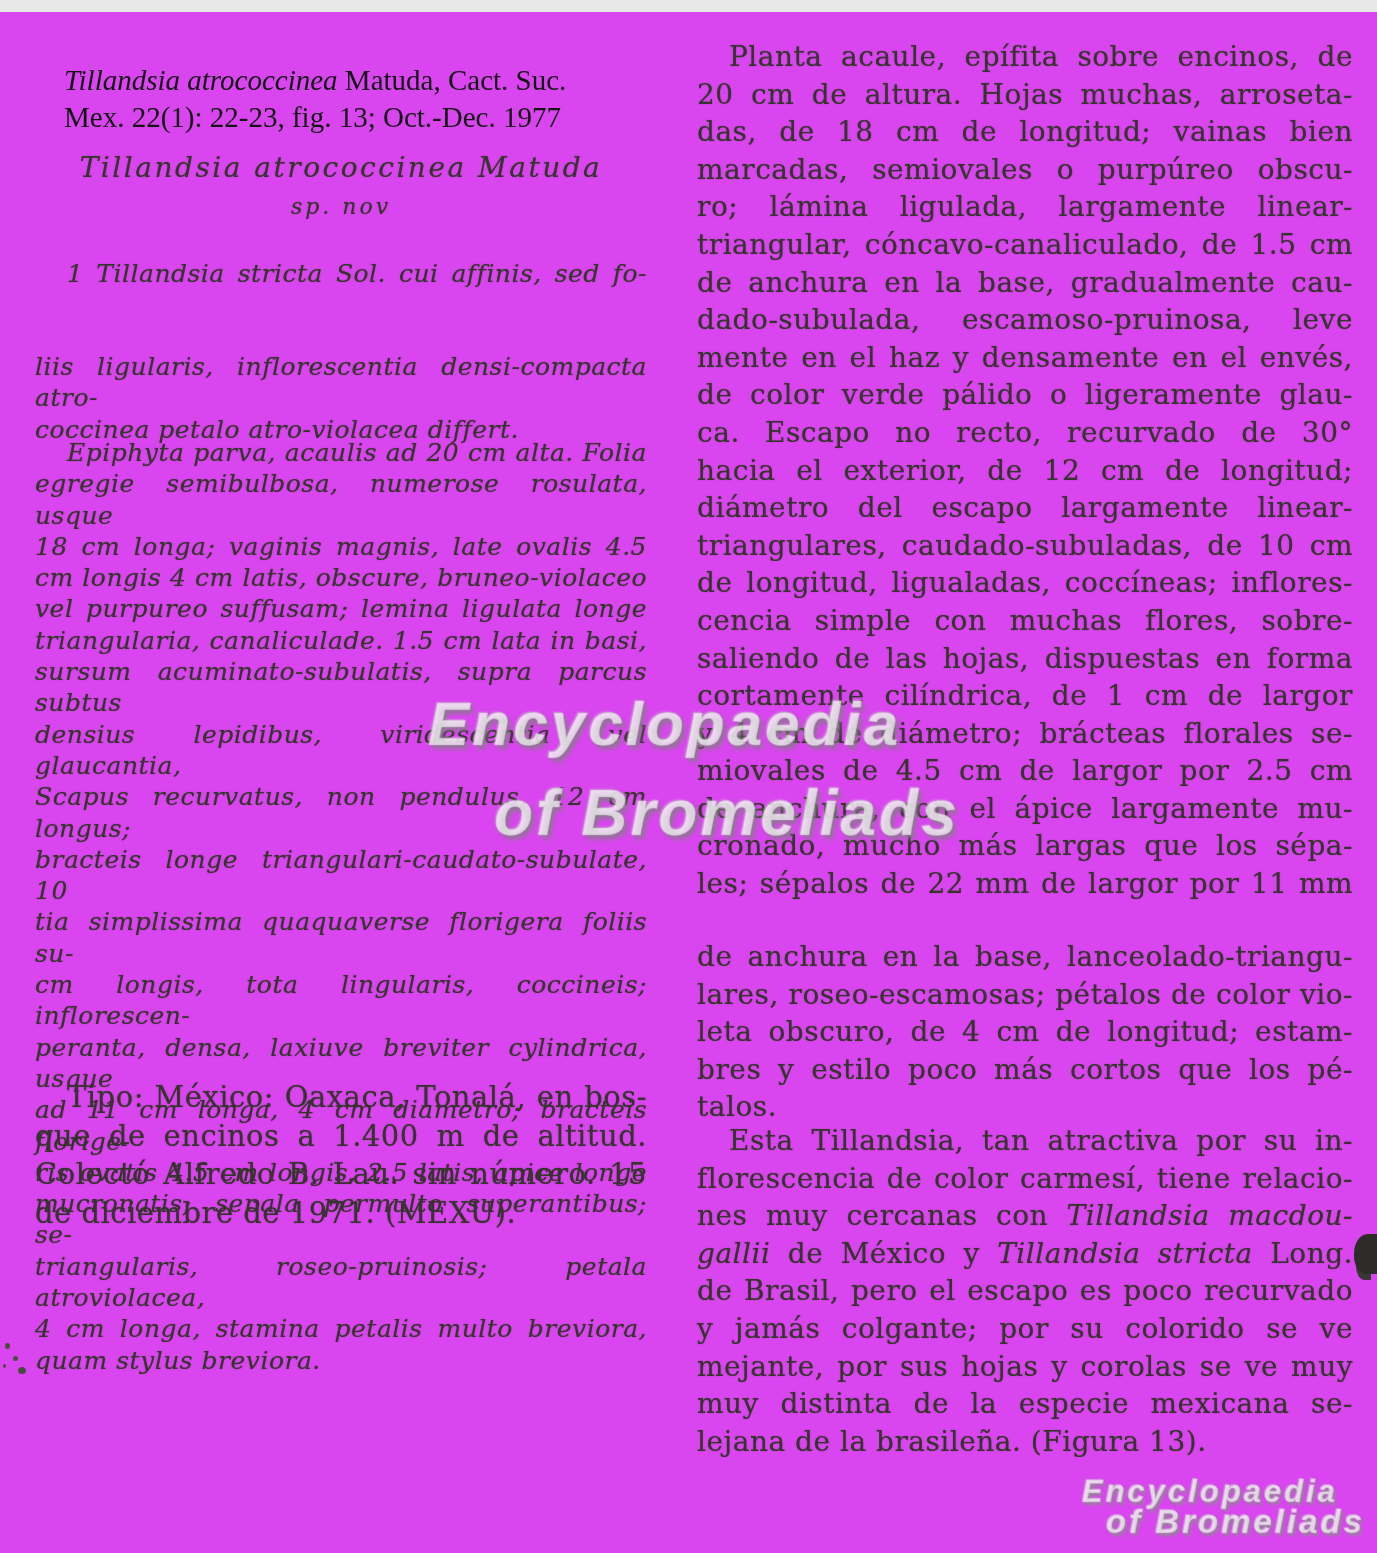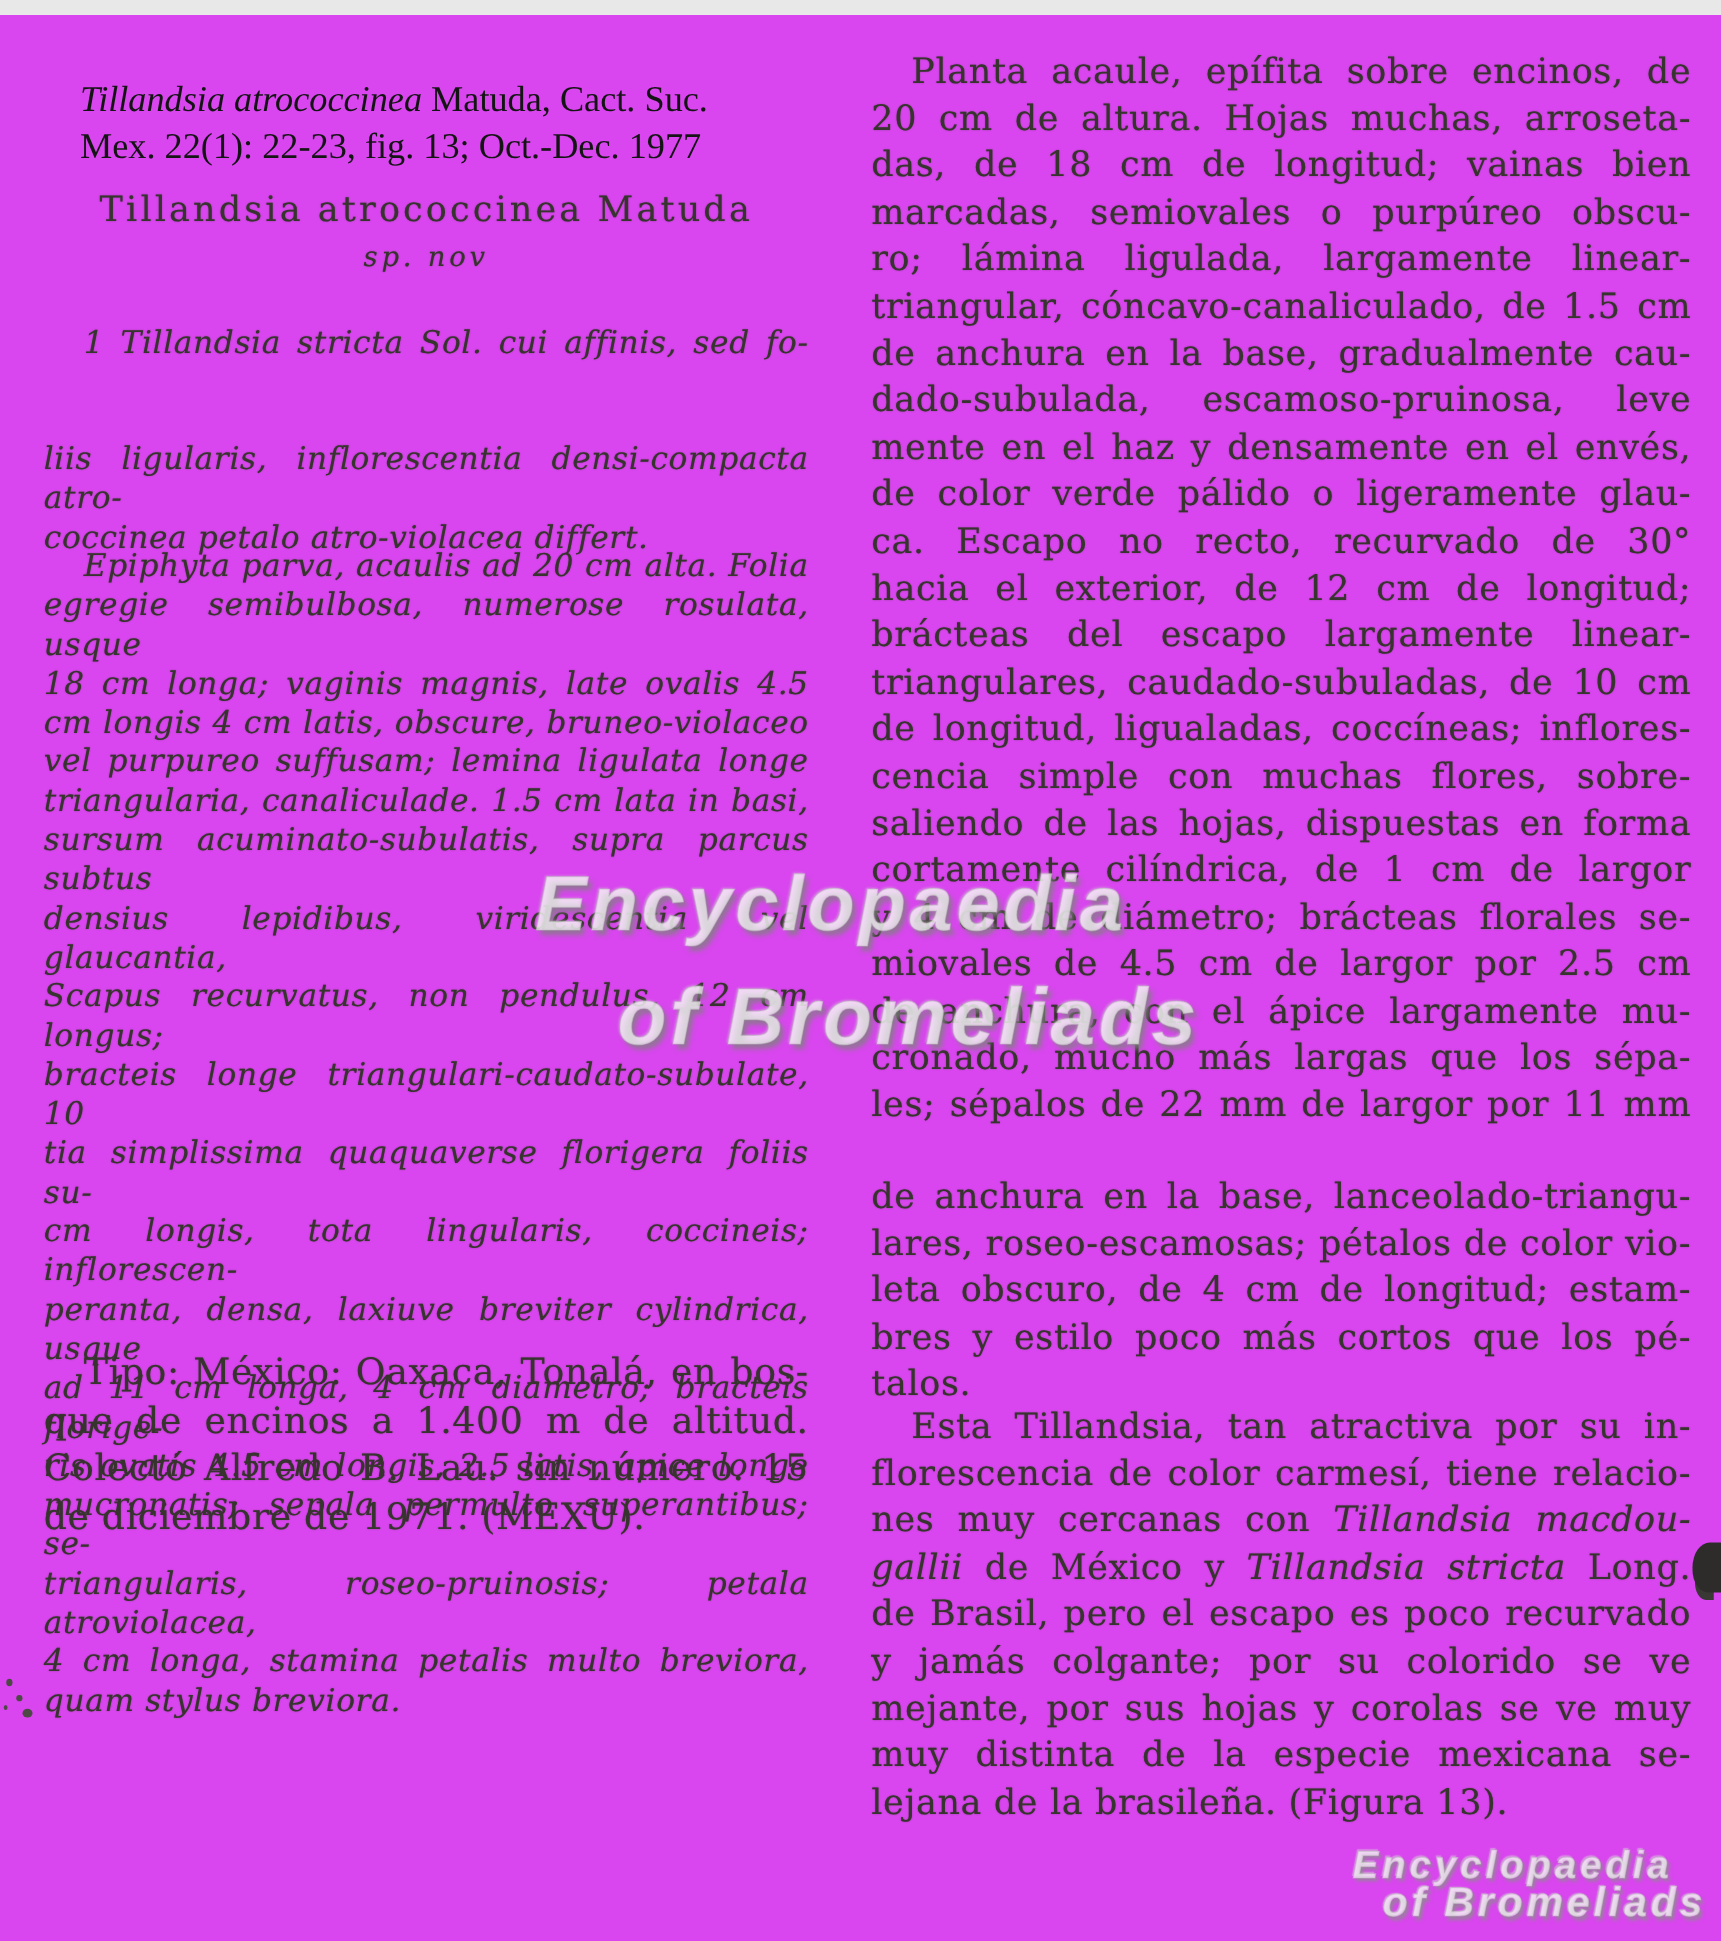--- a/index.html
+++ b/index.html
@@ -25,21 +25,21 @@
     text-shadow:0 0 1.2px rgba(58,52,46,.6);
   }
   .line{display:block;text-align:justify;text-align-last:justify;}
   .line.endline{text-align-last:left;}
   .line.indent{text-indent:32px;}
   .centerline{text-align:center;text-align-last:center;}
   .it{font-style:italic;}
   .lat{font-style:italic;font-size:25px;line-height:31.3px;letter-spacing:.5px;}
   .rom28{font-size:28px;line-height:37.6px;letter-spacing:.5px;}
   .rom29{font-size:29px;line-height:38.7px;letter-spacing:.5px;}
-  .headline1{font-size:28px;letter-spacing:2.5px;}
+  .headline1{font-style:italic;font-size:28px;letter-spacing:2.5px;}
   .headline2{font-style:italic;font-size:22px;letter-spacing:3px;}
   
   .wm{
     position:absolute;
     font-family:Liberation Sans, sans-serif;
     font-style:italic;font-weight:bold;
     color:rgba(255,255,255,.66);
     -webkit-text-stroke:1px rgba(185,185,185,.45);
     text-shadow:3px 4px 4px rgba(128,128,128,.8), -1px -1px 2px rgba(215,215,215,.5);
     letter-spacing:3px;white-space:nowrap;
@@ -112,21 +112,21 @@
       <div class="line">das, de 18 cm de longitud; vainas bien</div>
       <div class="line">marcadas, semiovales o purpúreo obscu-</div>
       <div class="line">ro; lámina ligulada, largamente linear-</div>
       <div class="line">triangular, cóncavo-canaliculado, de 1.5 cm</div>
       <div class="line">de anchura en la base, gradualmente cau-</div>
       <div class="line">dado-subulada, escamoso-pruinosa, leve</div>
       <div class="line">mente en el haz y densamente en el envés,</div>
       <div class="line">de color verde pálido o ligeramente glau-</div>
       <div class="line">ca. Escapo no recto, recurvado de 30°</div>
       <div class="line">hacia el exterior, de 12 cm de longitud;</div>
-      <div class="line">brácteas del escapo largamente linear-</div>
+      <div class="line">diámetro del escapo largamente linear-</div>
       <div class="line">triangulares, caudado-subuladas, de 10 cm</div>
       <div class="line">de longitud, ligualadas, coccíneas; inflores-</div>
       <div class="line">cencia simple con muchas flores, sobre-</div>
       <div class="line">saliendo de las hojas, dispuestas en forma</div>
       <div class="line">cortamente cilíndrica, de 1 cm de largor</div>
       <div class="line">y 4 cm de diámetro; brácteas florales se-</div>
       <div class="line">miovales de 4.5 cm de largor por 2.5 cm</div>
       <div class="line">de anchura, con el ápice largamente mu-</div>
       <div class="line">cronado, mucho más largas que los sépa-</div>
       <div class="line">les; sépalos de 22 mm de largor por 11 mm</div>

